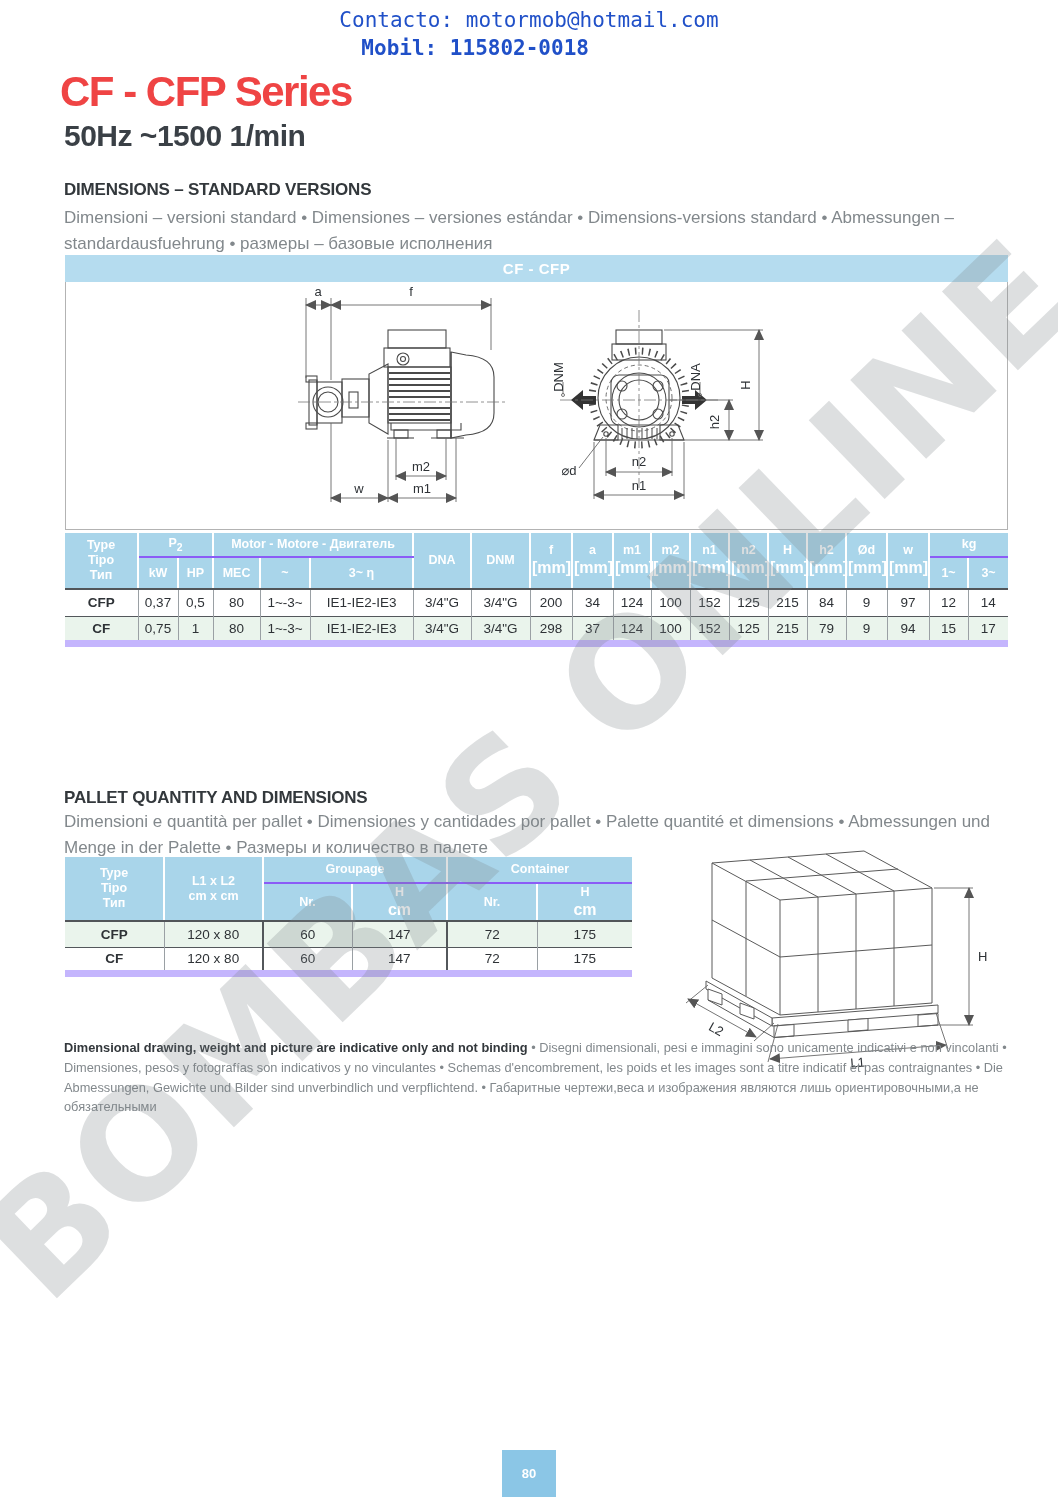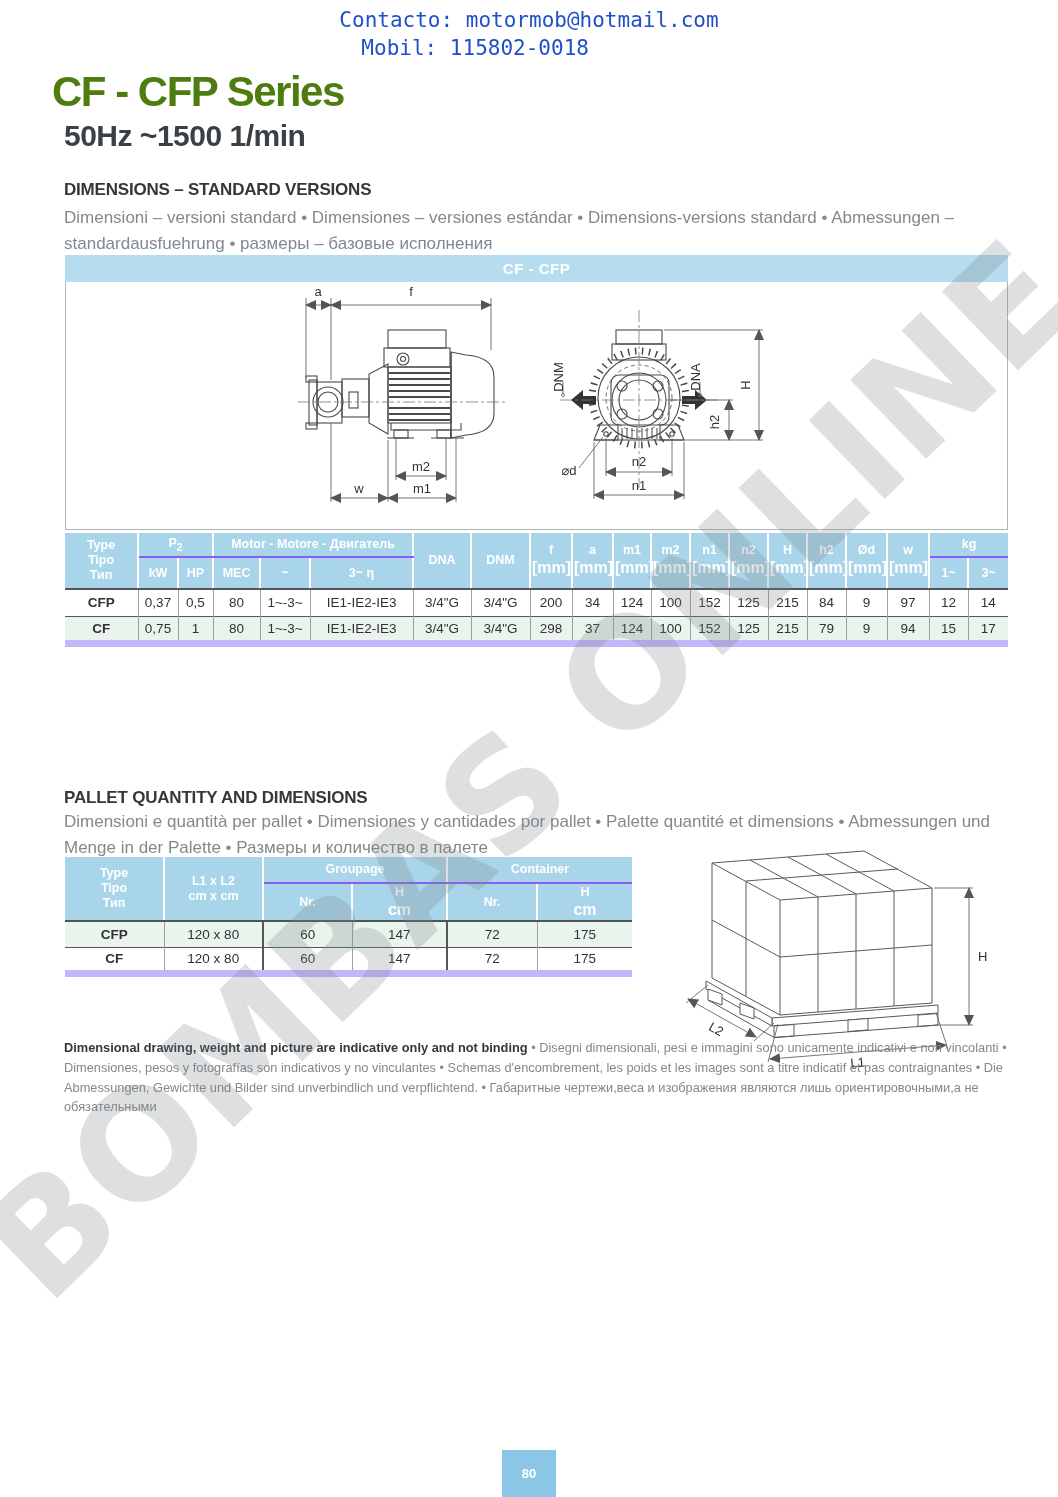--- a/index.html
+++ b/index.html
@@ -10,24 +10,24 @@
   
   .watermark { position:absolute; left:529px; top:770px;
     transform:translate(-50%,-50%) rotate(-44deg);
     font-family:"DejaVu Sans", sans-serif; font-weight:bold; font-size:150px;
     letter-spacing:2px; color:rgba(122,130,137,0.26); white-space:nowrap;
     z-index:10; pointer-events:none; }
 
   
   .contact { position:absolute; top:6px; left:50%; transform:translateX(-50%);
     font-family:"DejaVu Sans Mono", monospace; font-size:21px; color:#2050c8; line-height:1.35; }
-  .contact .l2 { padding-left:22px; }
-
-  .title { position:absolute; left:52px; top:68px; font-size:42px; font-weight:bold;
-    color:#4d7c0f; letter-spacing:-1.5px; }
+  .contact .l2 { padding-left:22px;font-weight:bold; }
+
+  .title { position:absolute; left:60px; top:68px; font-size:42px; font-weight:bold;
+    color:#ef4444; letter-spacing:-1.5px; }
   .subtitle { position:absolute; left:64px; top:119px; font-size:30px; font-weight:bold;
     color:#3a4046; letter-spacing:-0.5px; }
 
   .sec-heading { position:absolute; left:64px; font-size:17px; font-weight:bold;
     color:#33383c; letter-spacing:-0.2px; }
   .sec-sub { position:absolute; left:64px; width:945px; font-size:17px; color:#82888c;
     line-height:1.55; }
 
   .banner { position:absolute; left:65px; top:255px; width:943px; height:27px;
     background:#b5dcef; color:#fff; font-weight:bold; font-size:15px;

